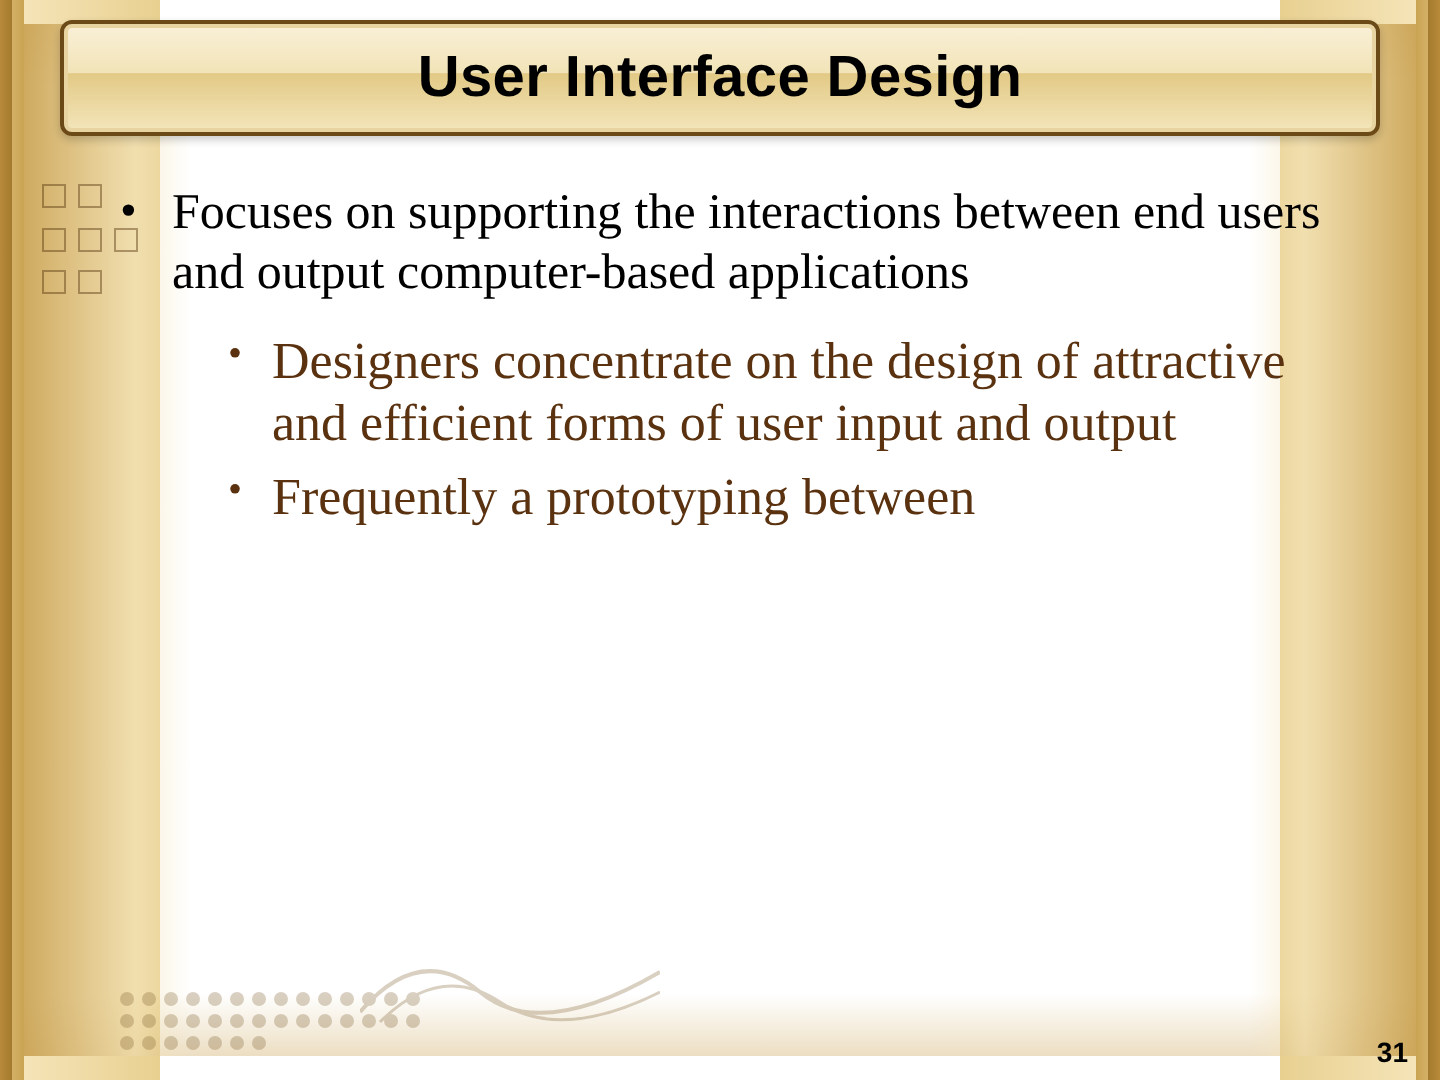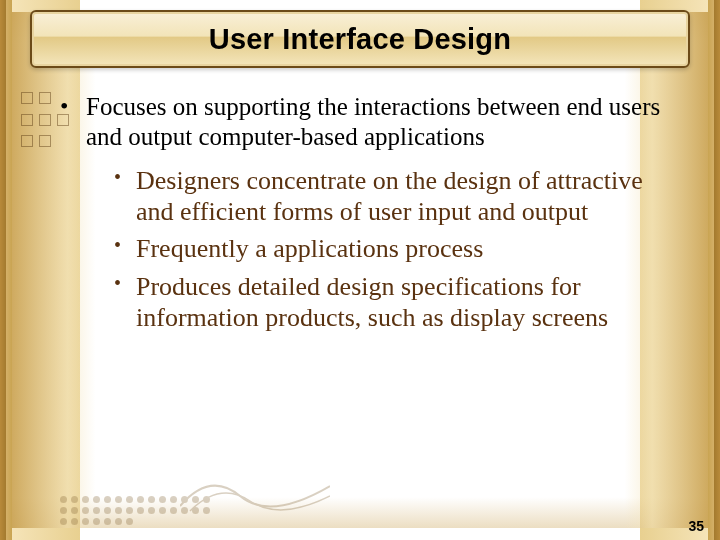--- a/index.html
+++ b/index.html
@@ -204,22 +204,21 @@
   <div class="title-bar">
     <div class="title-text">User Interface Design</div>
   </div>
 
   <div class="content">
     <ul class="level1">
       <li>
         <span>Focuses on supporting the interactions between end users and output computer-based applications</span>
         <ul class="level2">
           <li><span>Designers concentrate on the design of attractive and efficient forms of user input and output</span></li>
-          <li><span>Frequently a applications process</span></li>
-          <li><span>Produces detailed design specifications for information products, such as display screens</span></li>
+          <li><span>Frequently a prototyping between</span></li>
         </ul>
       </li>
     </ul>
   </div>
 
-  <div class="page-num">35</div>
+  <div class="page-num">31</div>
 
 </div>
 
 </body></html>

